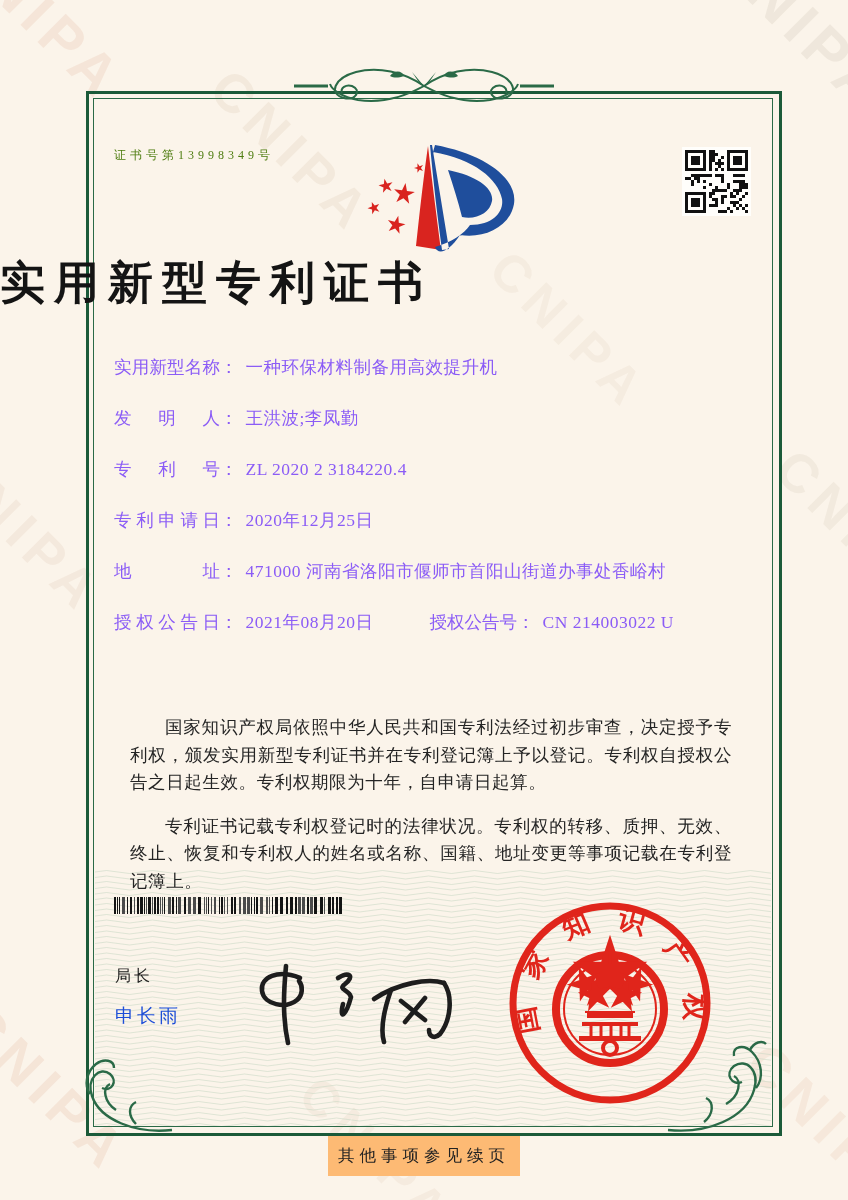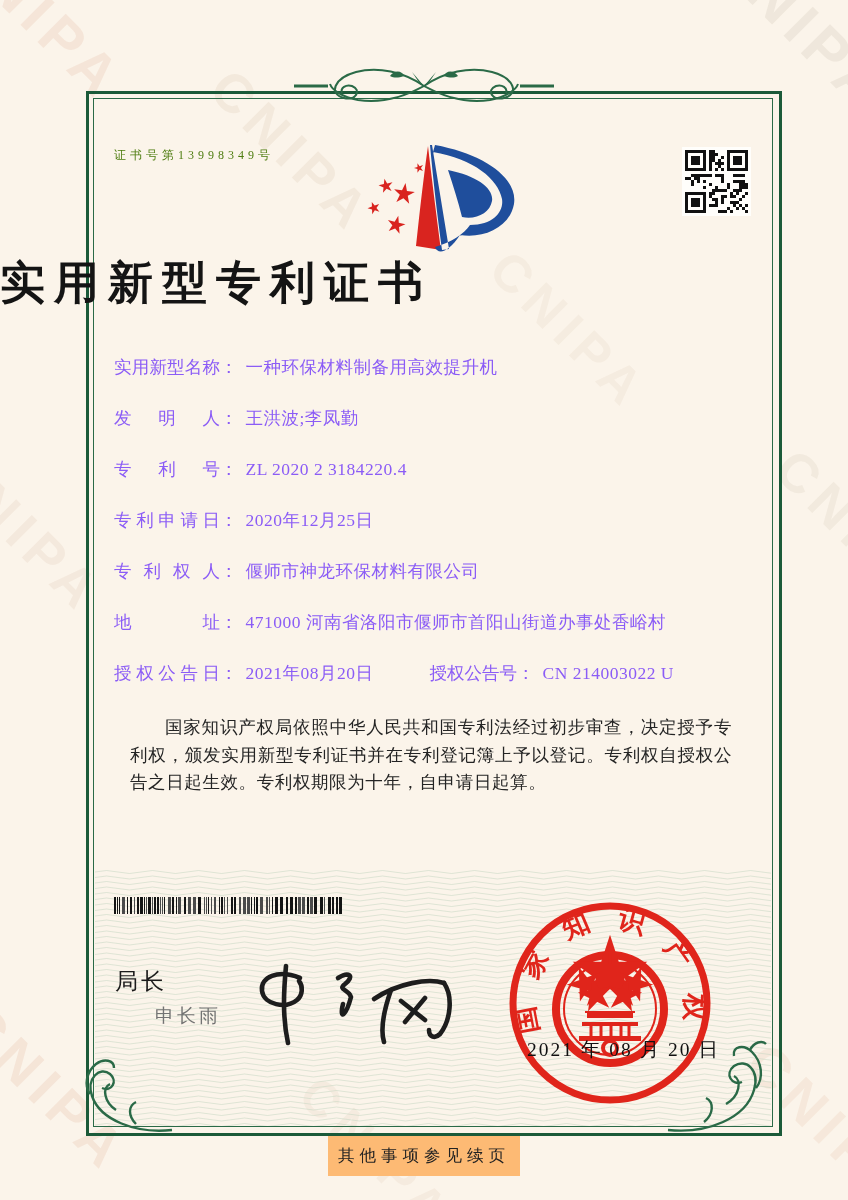--- a/index.html
+++ b/index.html
@@ -43,24 +43,24 @@
   .lbl2{display:inline-block;margin-left:56px;text-align:right;}
   .colon{display:inline-block;margin-right:8px;}
   .val{letter-spacing:.5px;}
 
   .body-text{position:absolute;left:114px;top:698px;width:634px;font-size:17.5px;
              line-height:27.5px;color:#242424;letter-spacing:.6px;text-align:justify;}
   .body-text p{margin:16px;text-indent:2em;}
 
   .barcode{position:absolute;left:114px;top:897px;line-height:0;}
 
-  .sig-title{position:absolute;left:115px;top:966px;font-size:23px;color:#1b1b1b;
+  .sig-title{position:absolute;left:115px;top:966px;font-size:16px;color:#1b1b1b;
              font-family:"Liberation Sans","DejaVu Sans",sans-serif;letter-spacing:3px;}
-  .sig-name{position:absolute;left:115px;top:1003px;font-size:19px;color:#737373;
-            font-family:"Liberation Sans","DejaVu Sans",sans-serif;letter-spacing:3px;margin-left:40px;}
+  .sig-name{position:absolute;left:115px;top:1003px;font-size:19px;color:#1d4ed8;
+            font-family:"Liberation Sans","DejaVu Sans",sans-serif;letter-spacing:3px;}
   .sig-hand{position:absolute;left:238px;top:938px;}
 
   .seal{position:absolute;left:503px;top:896px;}
   .seal-date{position:absolute;left:527px;top:1036px;font-size:19.5px;color:#111;
              letter-spacing:2px;white-space:nowrap;}
 
   .page-num{position:absolute;left:0;top:1094px;width:820px;text-align:center;
             font-size:15.5px;color:#222;letter-spacing:2px;margin-top:40px;}
 
   .footer-note{position:absolute;left:50%;top:1136px;transform:translateX(-50%);
@@ -318,32 +318,30 @@
     <div class="frow">
       <span class="lbl">发明人</span><span class="colon">：</span><span class="val">王洪波;李凤勤</span>
     </div>
     <div class="frow">
       <span class="lbl">专利号</span><span class="colon">：</span><span class="val">ZL 2020 2 3184220.4</span>
     </div>
     <div class="frow">
       <span class="lbl">专利申请日</span><span class="colon">：</span><span class="val">2020年12月25日</span>
     </div>
     <div class="frow">
-      <span class="lbl">专利权人</span><span class="colon">：</span><span class="val">偃师市神龙环保材料有限公司</span>
-    </div>
-    <div class="frow">
       <span class="lbl">地址</span><span class="colon">：</span><span class="val">471000 河南省洛阳市偃师市首阳山街道办事处香峪村</span>
     </div>
     <div class="frow">
       <span class="lbl">授权公告日</span><span class="colon">：</span><span class="val">2021年08月20日</span><span class="lbl2">授权公告号</span><span class="colon">：</span><span class="val">CN 214003022 U</span>
     </div>
   </div>
 
   <div class="body-text">
     <p>国家知识产权局依照中华人民共和国专利法经过初步审查，决定授予专利权，颁发实用新型专利证书并在专利登记簿上予以登记。专利权自授权公告之日起生效。专利权期限为十年，自申请日起算。</p>
+    <p>专利证书记载专利权登记时的法律状况。专利权的转移、质押、无效、终止、恢复和专利权人的姓名或名称、国籍、地址变更等事项记载在专利登记簿上。</p>
   </div>
 
   <div class="barcode"><svg id="bcsvg" width="228" height="17">
         <rect x="0" y="0" width="2" height="17" fill="#141414"></rect>
         <rect x="3" y="0" width="1" height="17" fill="#141414"></rect>
         <rect x="5" y="0" width="1" height="17" fill="#141414"></rect>
         <rect x="8" y="0" width="3" height="17" fill="#4a4a4a"></rect>
         <rect x="13" y="0" width="1" height="17" fill="#141414"></rect>
         <rect x="16" y="0" width="2" height="17" fill="#141414"></rect>
         <rect x="20" y="0" width="1" height="17" fill="#4a4a4a"></rect>
@@ -440,19 +438,18 @@
       <path d="M82,116 L132,116" stroke-width="2"></path>
       <rect x="79" y="126" width="56" height="4" stroke="none"></rect>
       <path d="M88,130 L88,140 M98,130 L98,140 M108,130 L108,140 M118,130 L118,140 M126,130 L126,140" stroke-width="3"></path>
       <rect x="76" y="140" width="62" height="5" stroke="none"></rect>
       <circle cx="107" cy="152" r="7" fill="none" stroke-width="4"></circle>
     </g>
     <defs>
       <path id="st2" d="M0,-1 L0.2245,-0.309 L0.951,-0.309 L0.363,0.118 L0.588,0.809 L0,0.382 L-0.588,0.809 L-0.363,0.118 L-0.951,-0.309 L-0.2245,-0.309 Z"></path>
     </defs>
   </svg>
-  <div class="seal-date">2021 年 08 月 20 日</div>
 
   <div class="page-num">第 1 页 (共 2 页)</div>
 
   <div class="footer-note">其他事项参见续页</div>
 
 </div>
 
 </body></html>

